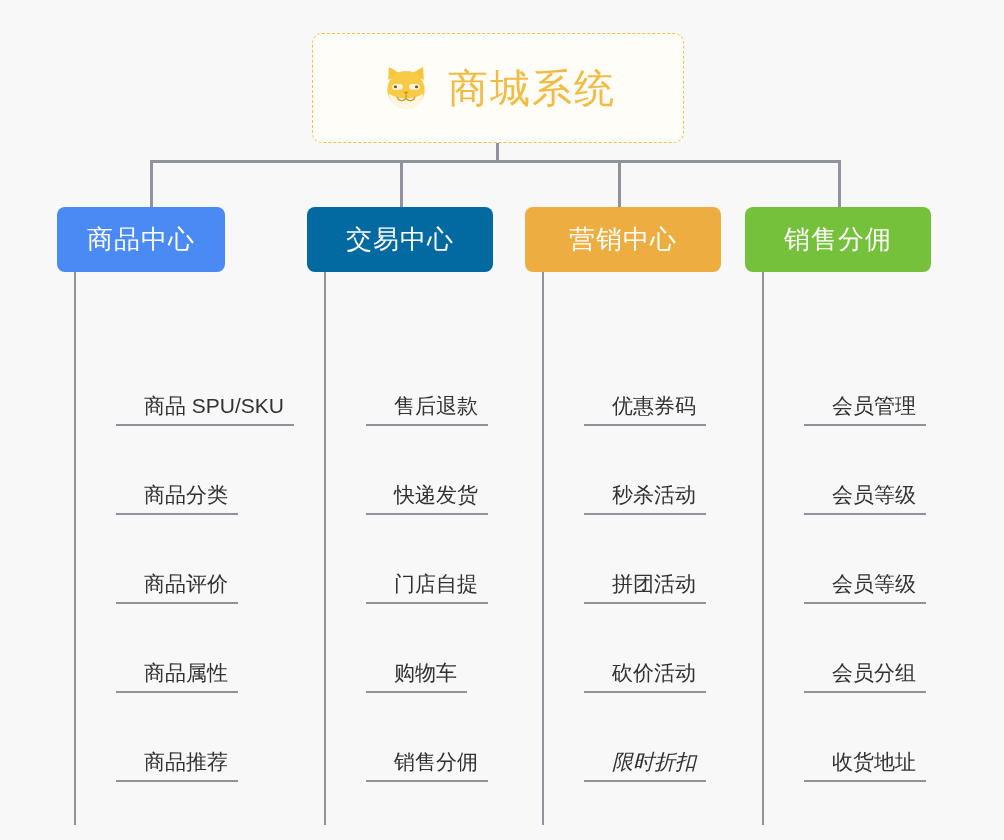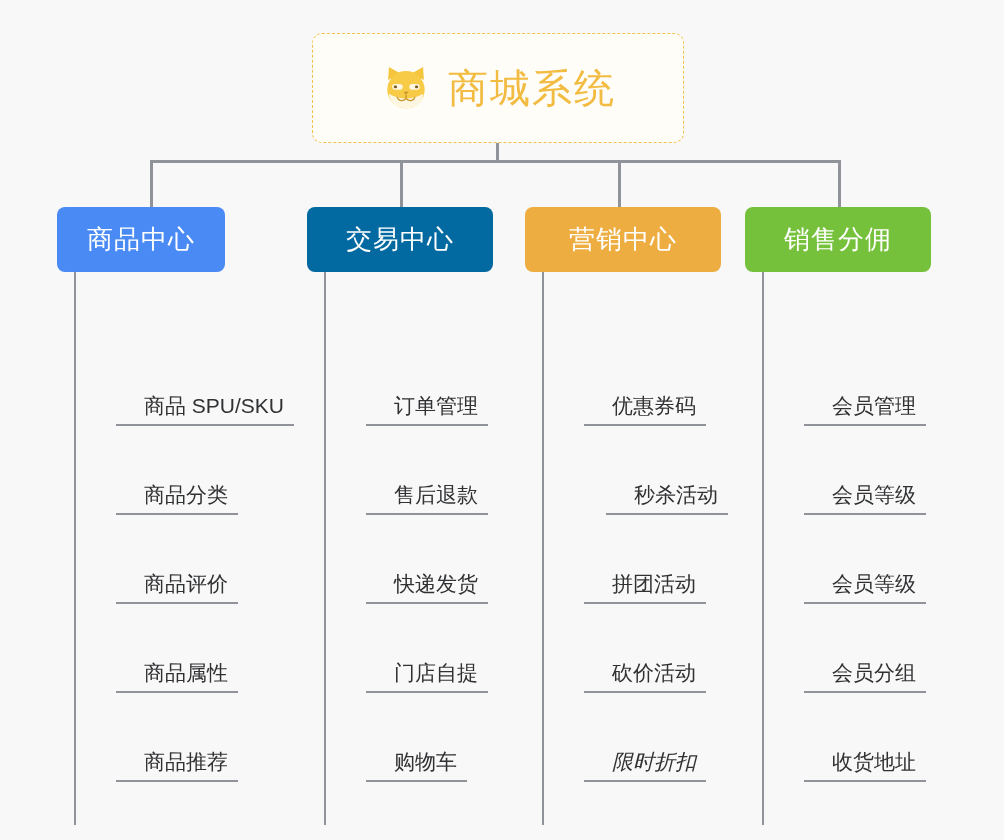--- a/index.html
+++ b/index.html
@@ -181,23 +181,20 @@
     </ul>
   </div>
 
   <div class="branch b1">
     <div class="branch-head" style="background: #0369a1;">
       <span>交易中心</span>
     </div>
     <div class="branch-spine" style="background: rgb(144, 147, 153);"></div>
     <ul class="leaf-list">
       <li class="leaf">
-          <span class="leaf-label" style="border-bottom-color: rgb(144, 147, 153);">订单管理</span>
-        </li>
-      <li class="leaf">
           <span class="leaf-label" style="border-bottom-color: rgb(144, 147, 153);">售后退款</span>
         </li>
       <li class="leaf">
           <span class="leaf-label" style="border-bottom-color: rgb(144, 147, 153);">快递发货</span>
         </li>
       <li class="leaf">
           <span class="leaf-label" style="border-bottom-color: rgb(144, 147, 153);">门店自提</span>
         </li>
       <li class="leaf">
           <span class="leaf-label" style="border-bottom-color: rgb(144, 147, 153);">购物车</span>
@@ -211,21 +208,21 @@
   <div class="branch b2">
     <div class="branch-head" style="background: rgb(237, 173, 64);">
       <span>营销中心</span>
     </div>
     <div class="branch-spine" style="background: rgb(144, 147, 153);"></div>
     <ul class="leaf-list">
       <li class="leaf">
           <span class="leaf-label" style="border-bottom-color: rgb(144, 147, 153);">优惠券码</span>
         </li>
       <li class="leaf">
-          <span class="leaf-label" style="border-bottom-color: rgb(144, 147, 153); margin-left: 22px;">秒杀活动</span>
+          <span class="leaf-label" style="border-bottom-color: rgb(144, 147, 153);">秒杀活动</span>
         </li>
       <li class="leaf">
           <span class="leaf-label" style="border-bottom-color: rgb(144, 147, 153);">拼团活动</span>
         </li>
       <li class="leaf">
           <span class="leaf-label" style="border-bottom-color: rgb(144, 147, 153);">砍价活动</span>
         </li>
       <li class="leaf">
           <span class="leaf-label" style="border-bottom-color: rgb(144, 147, 153); font-style: italic;">限时折扣</span>
         </li>

